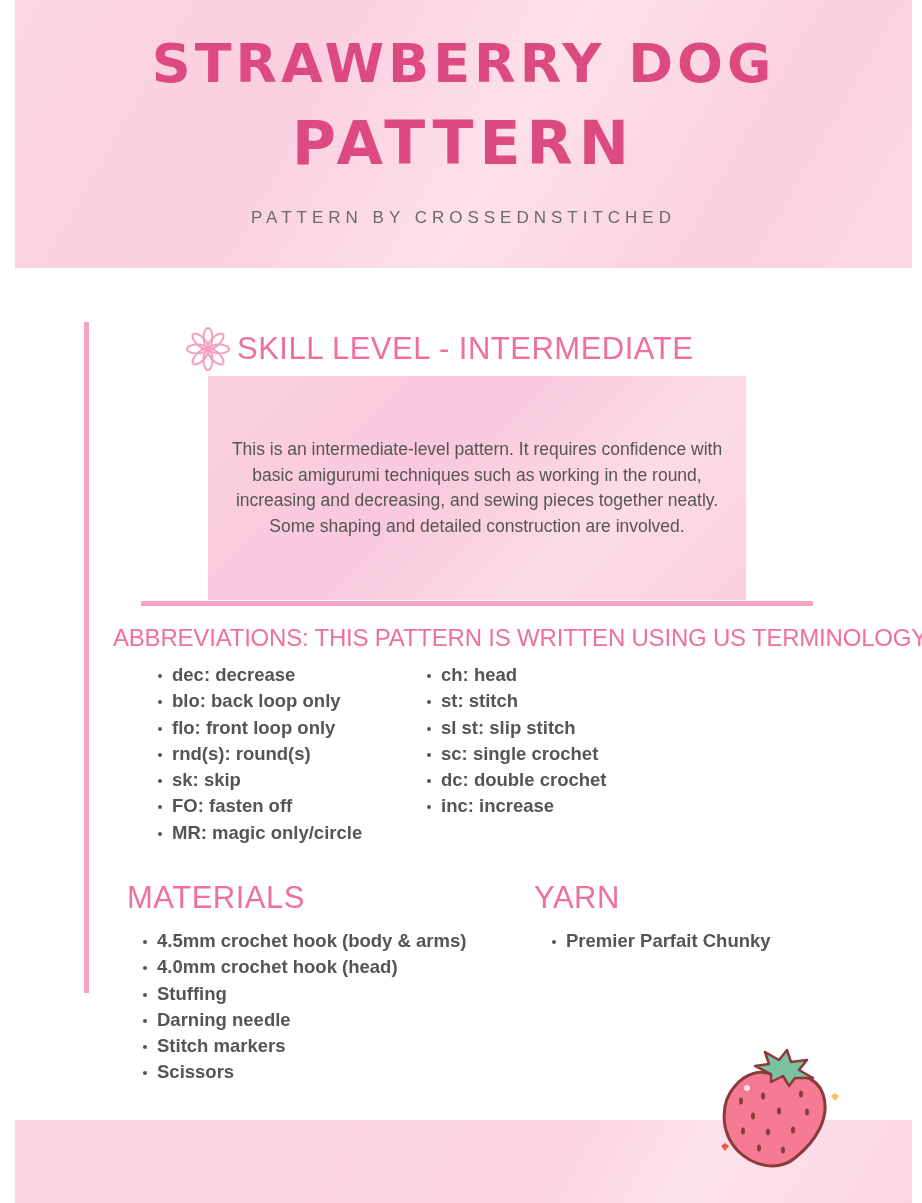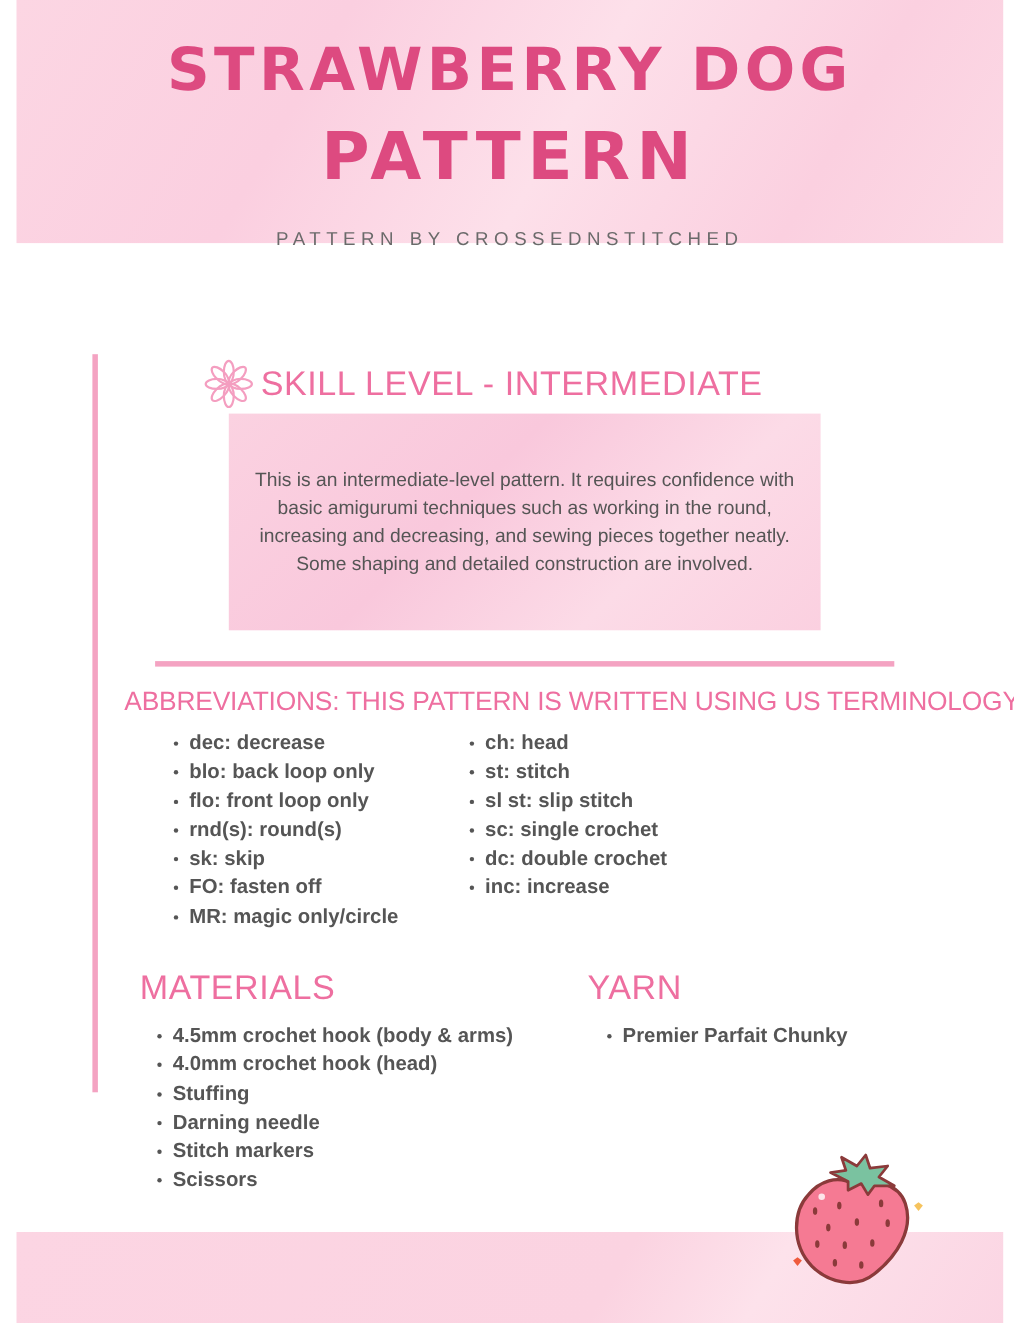--- a/index.html
+++ b/index.html
@@ -1,20 +1,20 @@
 <!DOCTYPE html>
 <html><head>
 <meta charset="utf-8">
 <style>
   * { box-sizing: border-box; margin: 0; padding: 0; }
   html, body { width: 922px; height: 1203px; background: #ffffff; overflow: hidden; }
   body { position: relative; font-family: "Liberation Sans", sans-serif; color: #555; }
 
   .top-band {
-    position: absolute; left: 15px; top: 0; width: 897px; height: 221px;
+    position: absolute; left: 15px; top: 0; width: 897px; height: 268px;
     background: linear-gradient(120deg, #fcd6e3 0%, #fbcfe0 30%, #fde0ea 55%, #fbd0e0 80%, #fcd9e5 100%);
   }
   .title-1, .title-2 {
     position: absolute; left: 0; width: 100%; text-align: center;
     font-family: "DejaVu Sans", sans-serif; font-weight: bold; color: #dd4a80;
   }
   .title-1 { top: 32px; font-size: 54px; letter-spacing: 4px; }
   .title-2 { top: 108px; font-size: 60px; letter-spacing: 6px; }
   .byline {
     position: absolute; left: 0; width: 100%; top: 208px; text-align: center;
@@ -23,21 +23,21 @@
 
   .left-bar { position: absolute; left: 84px; top: 322px; width: 5px; height: 671px; background: #f4a3c2; }
 
   .skill-head {
     position: absolute; left: 185px; top: 326px; display: flex; align-items: center; gap: 6px;
   }
   .flower-icon { width: 46px; height: 46px; }
   .skill-title { font-size: 31px; color: #ee6fa0; letter-spacing: 0.5px; }
 
   .skill-box {
-    position: absolute; left: 208px; top: 376px; width: 538px; height: 197px;
+    position: absolute; left: 208px; top: 376px; width: 538px; height: 224px;
     background: linear-gradient(135deg, #fbd2e1 0%, #f9c8dc 40%, #fcdbe7 70%, #fbd0e0 100%);
     display: flex; align-items: center; justify-content: center;
     padding: 0 20px; text-align: center;
   }
   .skill-desc { font-size: 17.5px; line-height: 25.5px; color: #555; }
 
   .divider { position: absolute; left: 141px; top: 601px; width: 672px; height: 5px; background: #f4a3c2; }
 
   .abbr-title {
     position: absolute; left: 0; width: 100%; top: 624px; padding-left: 113px;

